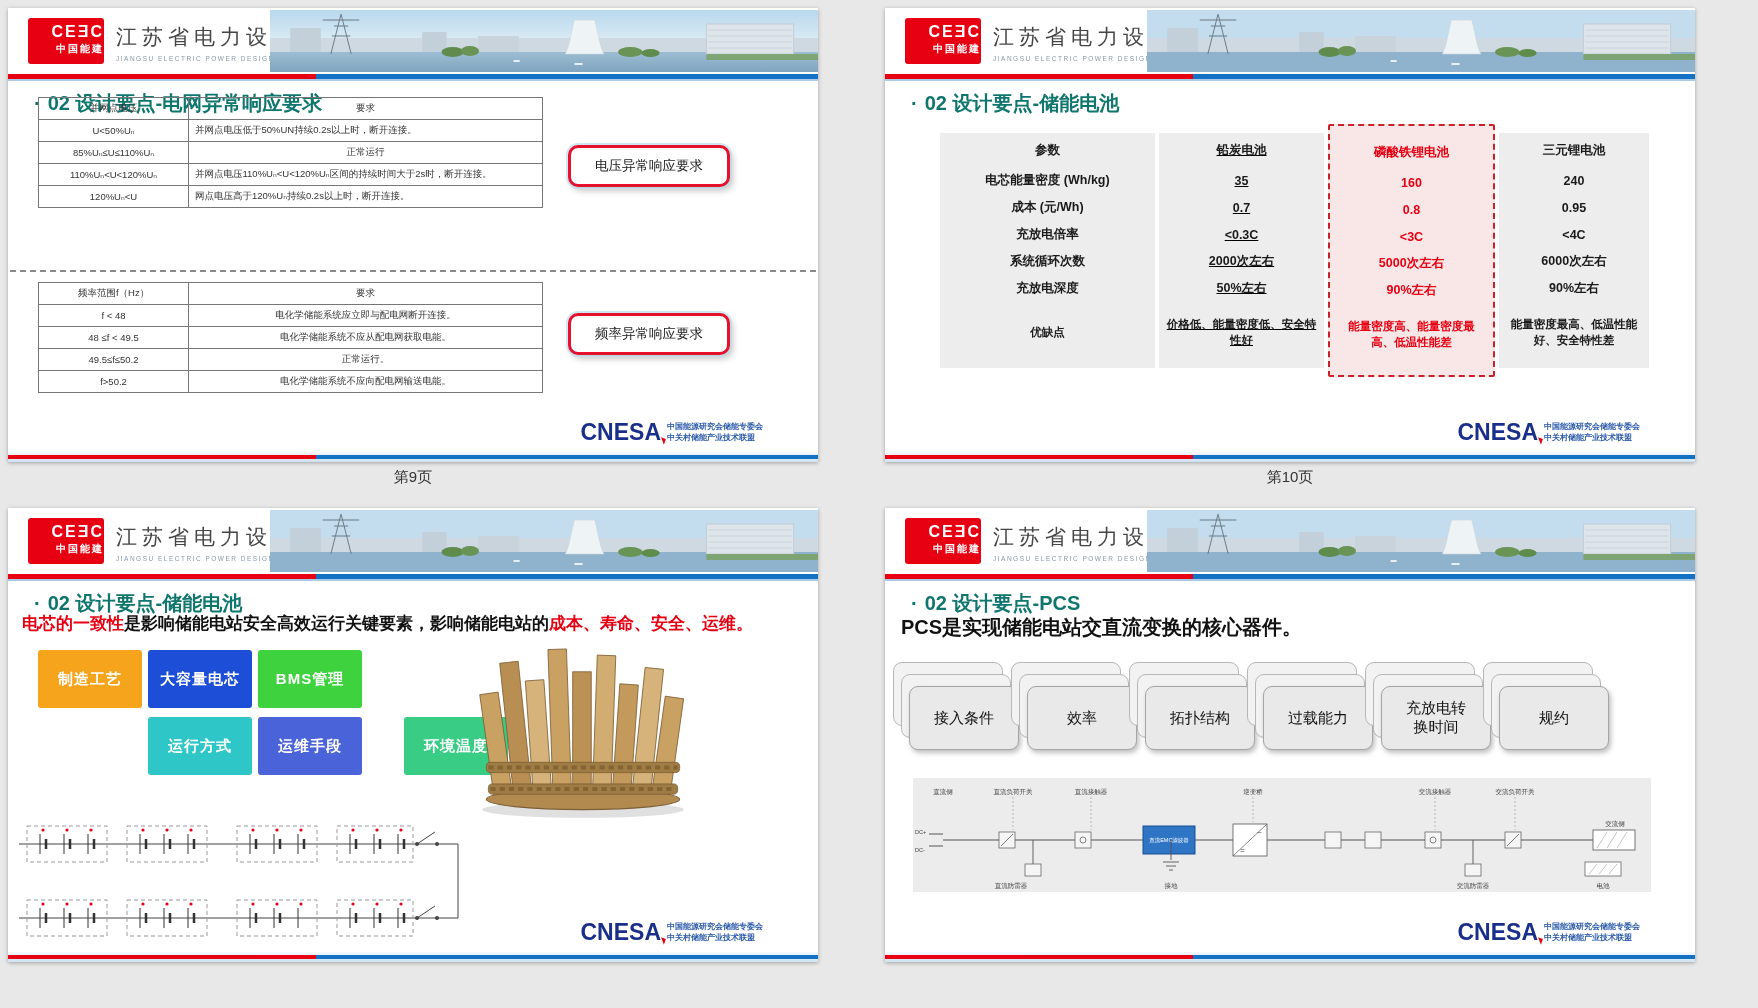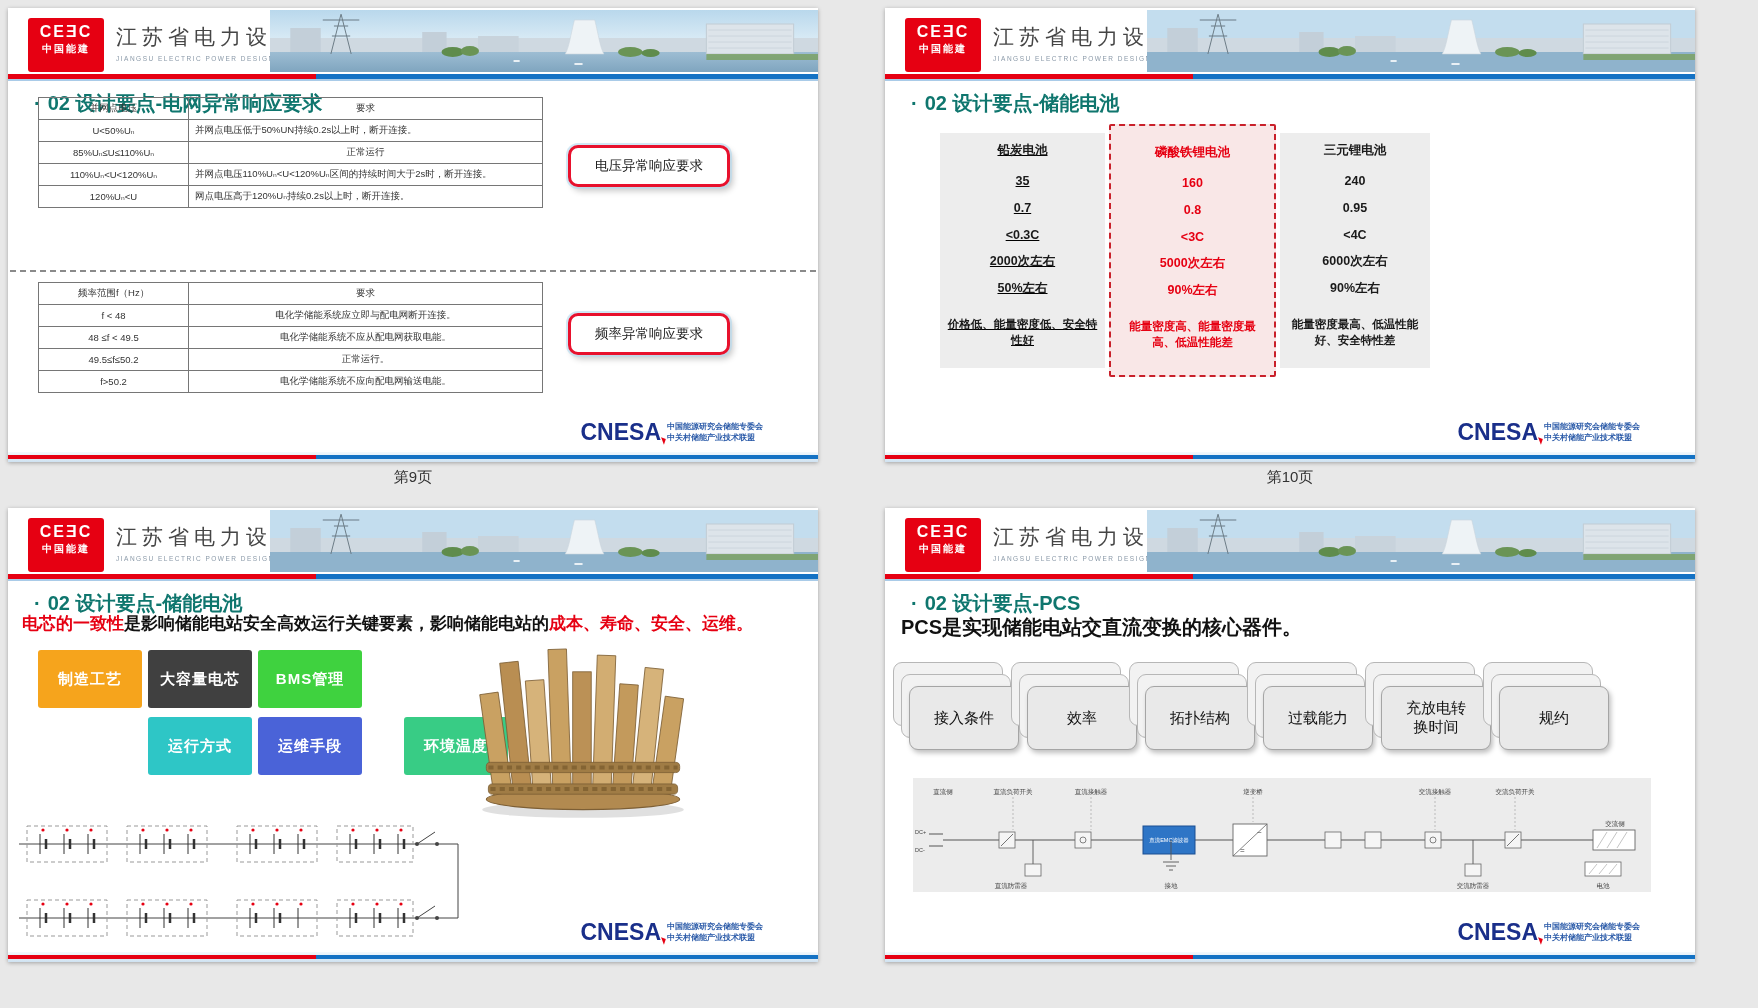--- a/index.html
+++ b/index.html
@@ -8,22 +8,22 @@
           font-family:"Liberation Sans","DejaVu Sans",sans-serif;}
   .slide{position:absolute;width:810px;height:454px;background:#fff;
          box-shadow:0 1px 4px rgba(0,0,0,.3);}
   .pos-s9{left:8px;top:8px;}   .pos-s10{left:885px;top:8px;}
   .pos-s11{left:8px;top:508px;}.pos-s12{left:885px;top:508px;}
   .page-label{position:absolute;width:810px;top:468px;text-align:center;
               font-size:15px;color:#333;}
   .pl-left{left:8px;} .pl-right{left:885px;}
 
   
-  .hdr-logo{position:absolute;left:20px;top:10px;width:76px;height:54px;background:#e60012;
-            color:#fff;text-align:center;border-radius:3px;padding-top:4px;}
+  .hdr-logo{position:absolute;left:20px;top:10px;width:76px;height:46px;background:#e60012;
+            color:#fff;text-align:right;border-radius:3px;padding-top:4px;}
   .hdr-logo .mark{font-weight:bold;font-size:16px;letter-spacing:2px;line-height:20px;}
   .hdr-logo .sub{font-size:10px;font-weight:bold;letter-spacing:2px;line-height:14px;}
   .inst{position:absolute;left:108px;top:15px;}
   .inst .cn{font-size:21px;color:#454545;letter-spacing:5px;}
   .inst .en{font-size:6.5px;color:#8a99a8;letter-spacing:1.5px;margin-top:4px;}
   .photo{position:absolute;left:262px;top:2px;right:0;height:62px;overflow:hidden;}
   .rule{position:absolute;top:66px;left:0;right:0;height:8px;}
   .rule .red{position:absolute;left:0;top:0;width:38%;height:5px;background:#e60012;}
   .rule .blue{position:absolute;left:38%;right:0;top:0;height:5px;background:#1472c4;}
   .rule .thin{position:absolute;left:0;right:0;top:5px;height:2px;background:#a9cbe8;}
@@ -248,20 +248,29 @@
       </svg>
     </div>
     <div class="rule">
         <div class="red"></div>
         <div class="blue"></div>
         <div class="thin"></div>
       </div>
     <div class="slide-title"><span class="bullet">·</span><span>02 设计要点-储能电池</span></div>
 
     <div class="btable">
+      <div class="bcol w-param">
+        <div class="bcell bh">参数</div>
+        <div class="bcell bv">电芯能量密度 (Wh/kg)</div>
+        <div class="bcell bv">成本 (元/Wh)</div>
+        <div class="bcell bv">充放电倍率</div>
+        <div class="bcell bv">系统循环次数</div>
+        <div class="bcell bv">充放电深度</div>
+        <div class="bcell bl">优缺点</div>
+      </div>
       <div class="bcol w-lead">
         <div class="bcell bh">铅炭电池</div>
         <div class="bcell bv">35</div>
         <div class="bcell bv">0.7</div>
         <div class="bcell bv">&lt;0.3C</div>
         <div class="bcell bv">2000次左右</div>
         <div class="bcell bv">50%左右</div>
         <div class="bcell bl">价格低、能量密度低、安全特性好</div>
       </div>
       <div class="bcol w-lfp hl">
@@ -333,21 +342,21 @@
         <div class="blue"></div>
         <div class="thin"></div>
       </div>
     <div class="slide-title"><span class="bullet">·</span><span>02 设计要点-储能电池</span></div>
 
     <div class="keyline">
       <span class="red">电芯的一致性</span><span>是影响储能电站安全高效运行关键要素，影响储能电站的</span><span class="red">成本、寿命、安全、运维。</span>
     </div>
 
     <div class="factor" style="left: 30px; top: 142px; background: rgb(246, 164, 28);">制造工艺</div>
-    <div class="factor" style="left: 140px; top: 142px; background: #404040;">大容量电芯</div>
+    <div class="factor" style="left: 140px; top: 142px; background: #1d4ed8;">大容量电芯</div>
     <div class="factor" style="left: 250px; top: 142px; background: rgb(63, 210, 63);">BMS管理</div>
     <div class="factor" style="left: 140px; top: 209px; background: rgb(46, 198, 198);">运行方式</div>
     <div class="factor" style="left: 250px; top: 209px; background: rgb(74, 99, 216);">运维手段</div>
     <div class="factor" style="left: 360px; top: 209px; background: rgb(56, 204, 133); margin-left: 36px;">环境温度</div>
 
     <svg class="bucket" width="210" height="180" viewBox="0 0 200 175">
       <ellipse cx="100" cy="162" rx="98" ry="8" fill="#000" opacity="0.12"></ellipse>
       <g stroke="#7d5f35" stroke-width="0.8">
         <rect x="14" y="48" width="18" height="104" fill="#c9a162" transform="rotate(-8 23 152)"></rect>
         <rect x="33" y="18" width="18" height="134" fill="#b98e52" transform="rotate(-6 42 152)"></rect>

